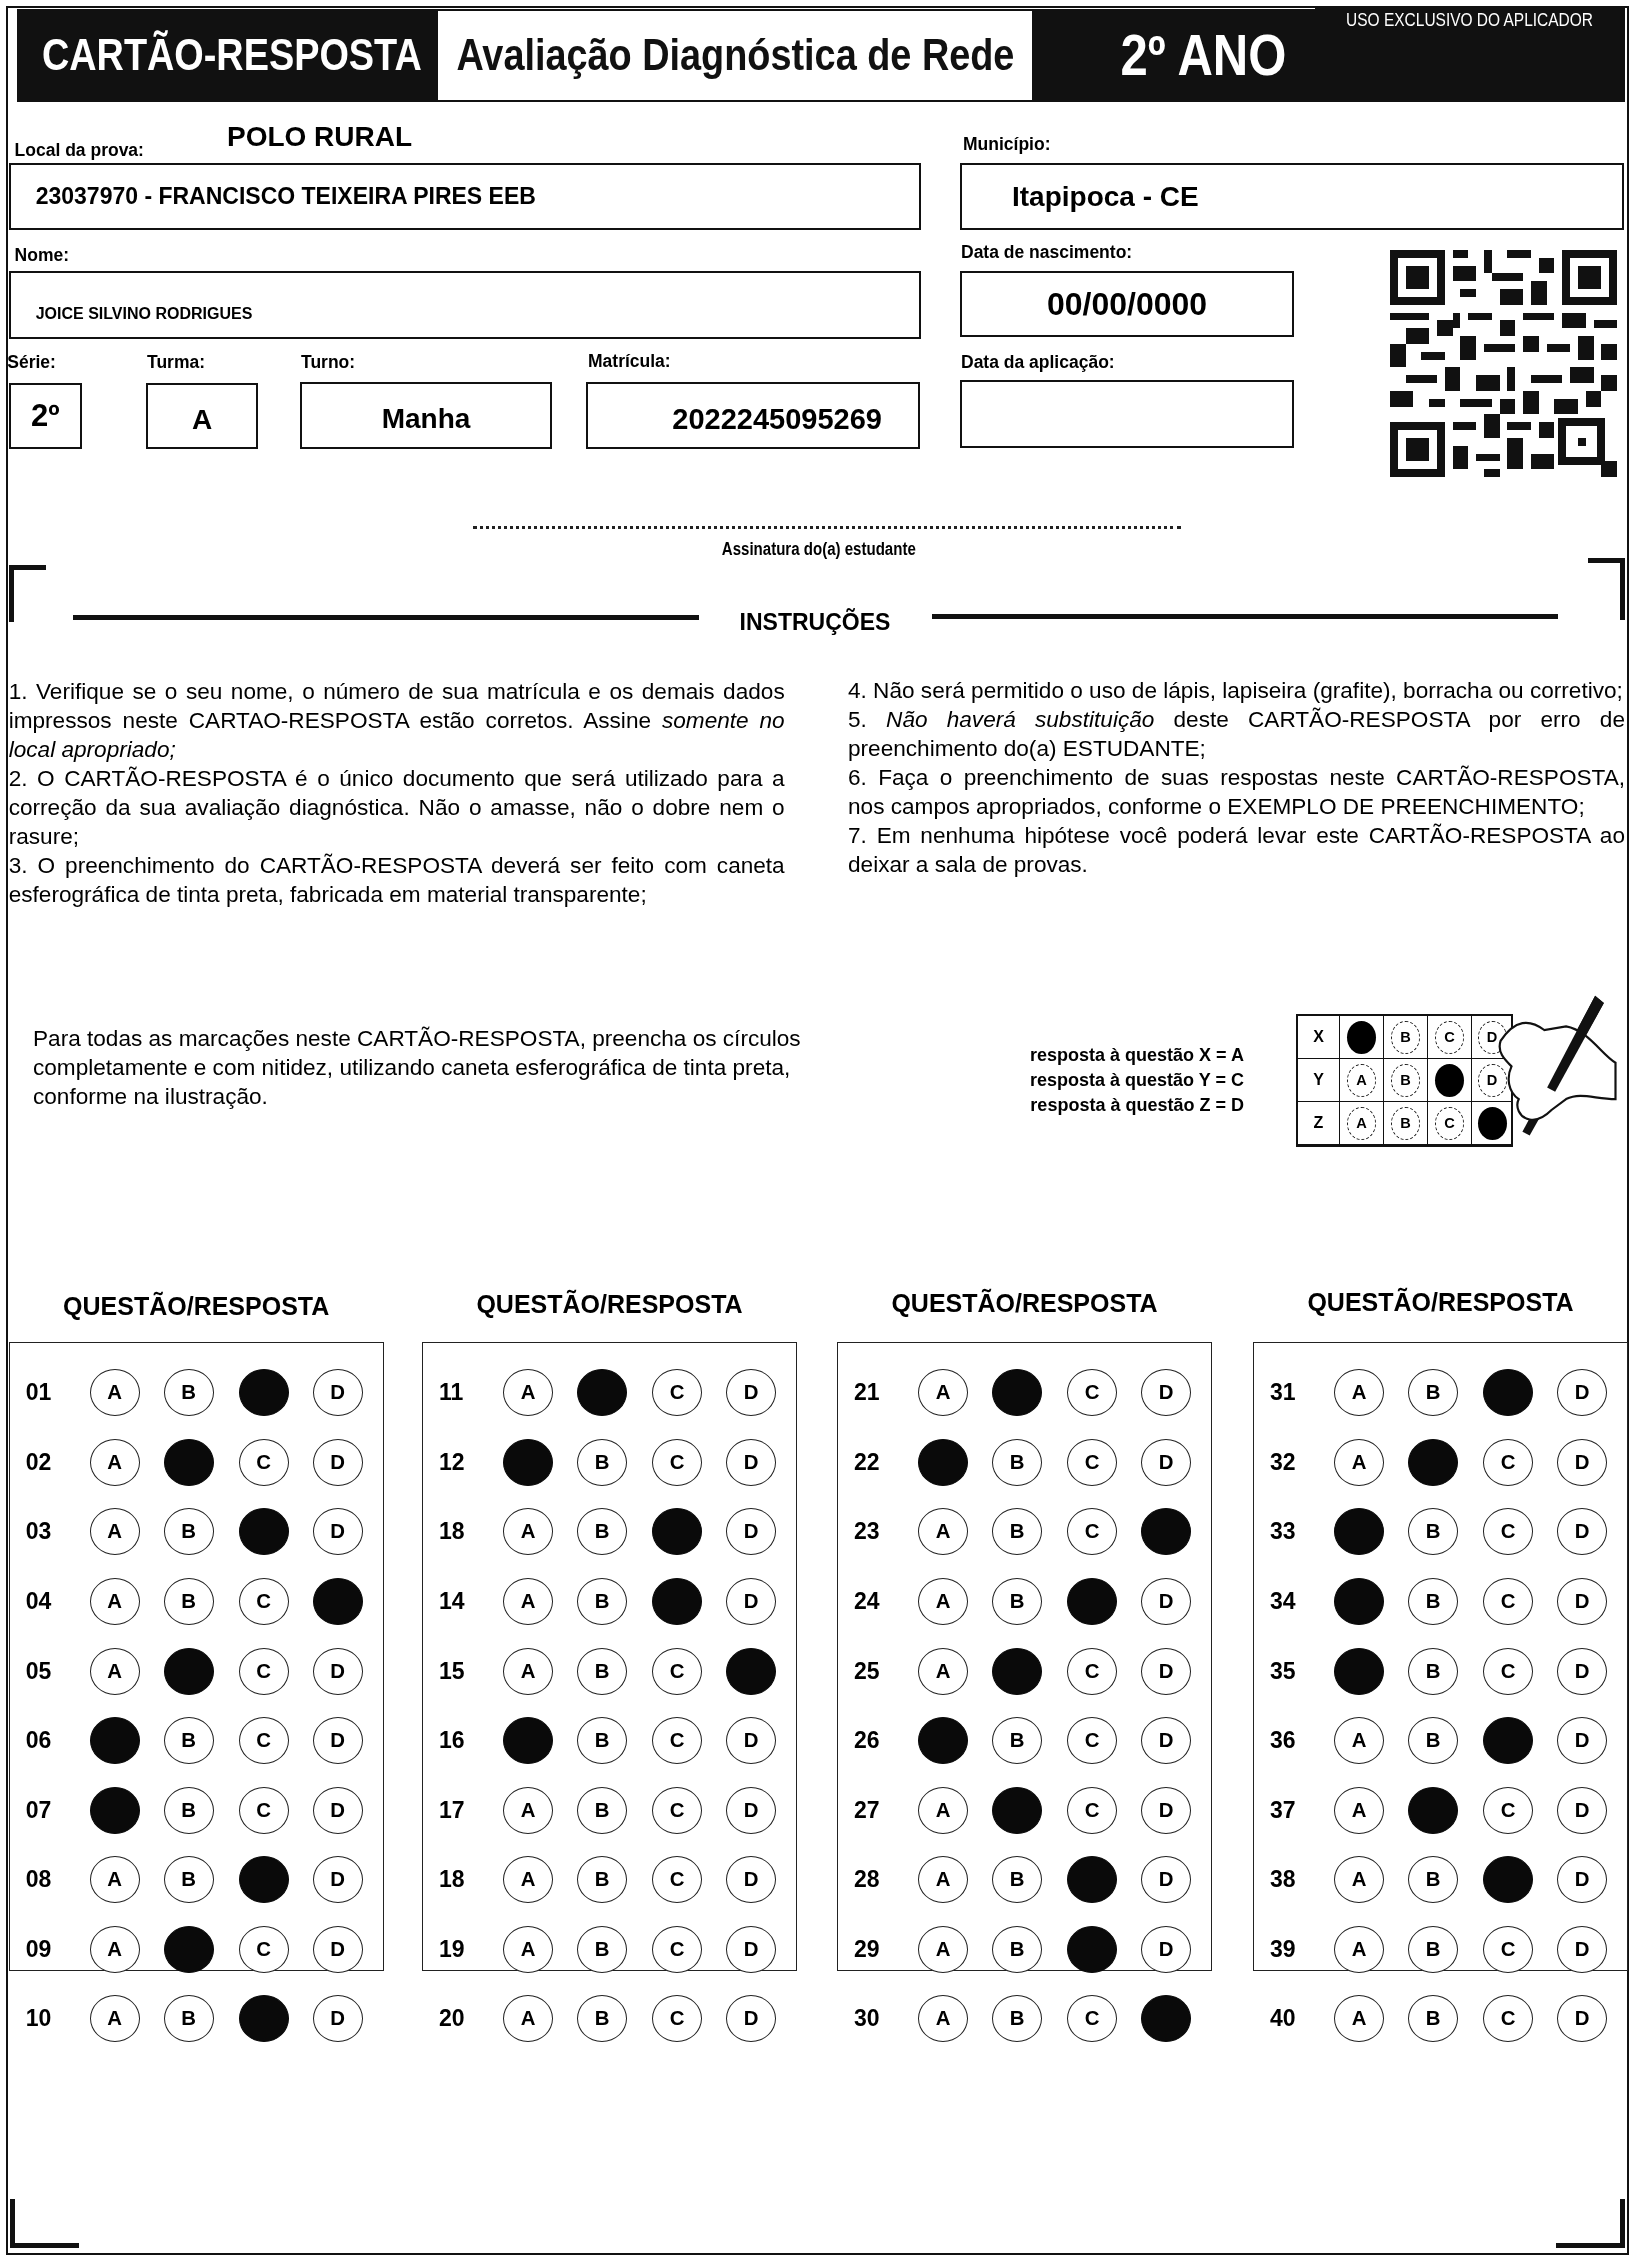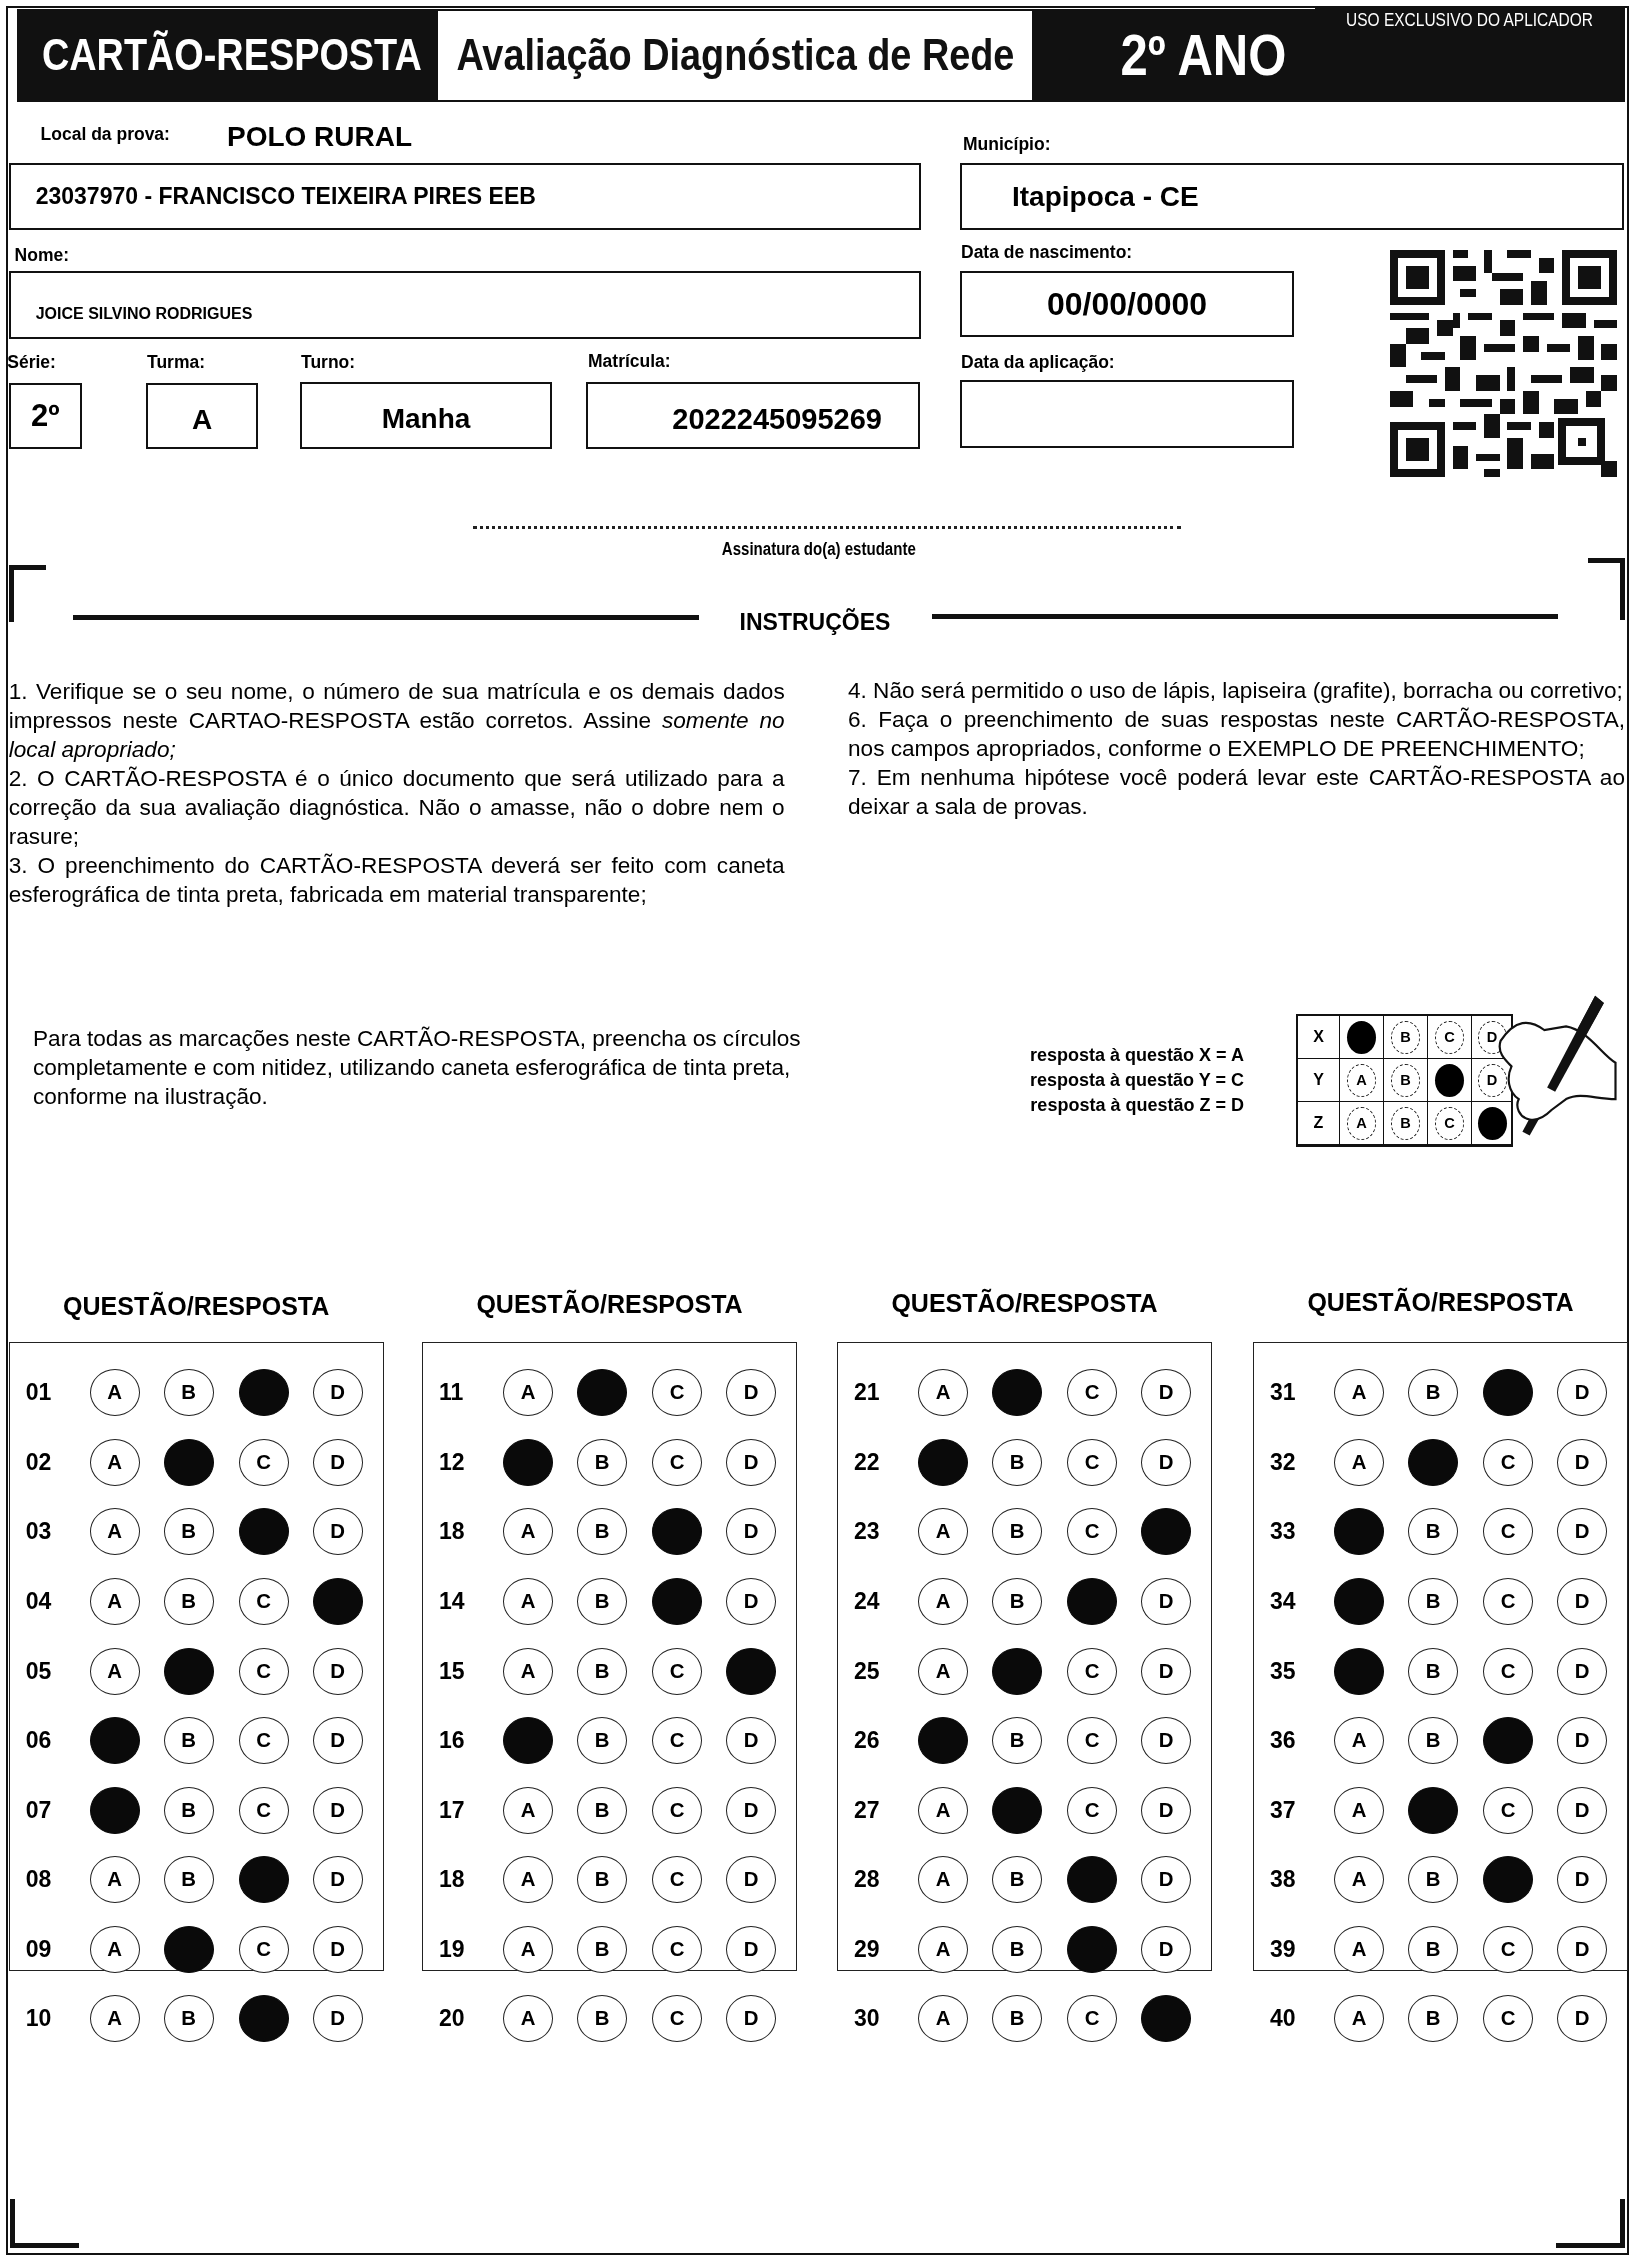--- a/index.html
+++ b/index.html
@@ -44,21 +44,21 @@
 <div class="hdr-white" style="left:438px;top:8.7px;width:594px;height:93px;font-size:44px;">
   <span class="cond">Avaliação Diagnóstica de Rede</span>
 </div>
 <div class="hdr-black" style="left:1032px;top:8.7px;width:275px;height:93px;font-size:57px;padding-left:34px;">
   <span class="cond">2º ANO</span>
 </div>
 <div class="appl">
   <div class="appl-title"><span class="cond">USO EXCLUSIVO DO APLICADOR</span></div>
 </div>
 
-<div class="lbl" style="left:14.6px;top:124px;margin-left:26px;">Local da prova:</div>
+<div class="lbl" style="left:14.6px;top:140px;">Local da prova:</div>
 <div class="abs" style="left:227px;top:121px;font-size:28px;font-weight:bold;">POLO RURAL</div>
 <div class="box" style="left:8.7px;top:163px;width:912px;height:67px;padding-left:25px;font-size:23px;">
   <span>23037970 - FRANCISCO TEIXEIRA PIRES EEB</span>
 </div>
 
 <div class="lbl" style="left:963px;top:134px;">Município:</div>
 <div class="box" style="left:960px;top:163px;width:664px;height:67px;padding-left:50px;font-size:28px;">
   <span>Itapipoca - CE</span>
 </div>
 
@@ -167,20 +167,21 @@
 <div class="abs" style="left:699px;top:609px;width:232px;text-align:center;font-size:23px;font-weight:bold;">INSTRUÇÕES</div>
 <div class="rule" style="left:932px;top:614px;width:626px;"></div>
 
 <div class="instr" style="left:8.7px;top:677px;width:776px;">
   <p><span>1. Verifique se o seu nome, o número de sua matrícula e os demais dados impressos neste CARTAO-RESPOSTA estão corretos. Assine </span><i>somente no local apropriado;</i></p>
   <p>2. O CARTÃO-RESPOSTA é o único documento que será utilizado para a correção da sua avaliação diagnóstica. Não o amasse, não o dobre nem o rasure;</p>
   <p>3. O preenchimento do CARTÃO-RESPOSTA deverá ser feito com caneta esferográfica de tinta preta, fabricada em material transparente;</p>
 </div>
 <div class="instr" style="left:848px;top:676px;width:777px;">
   <p>4. Não será permitido o uso de lápis, lapiseira (grafite), borracha ou corretivo;</p>
+  <p><span>5. </span><i>Não haverá substituição</i><span> deste CARTÃO-RESPOSTA por erro de preenchimento do(a) ESTUDANTE;</span></p>
   <p>6. Faça o preenchimento de suas respostas neste CARTÃO-RESPOSTA, nos campos apropriados, conforme o EXEMPLO DE PREENCHIMENTO;</p>
   <p>7. Em nenhuma hipótese você poderá levar este CARTÃO-RESPOSTA ao deixar a sala de provas.</p>
 </div>
 
 <div class="abs" style="left:33px;top:1024px;width:823px;font-size:22.6px;line-height:29px;">Para todas as marcações neste CARTÃO-RESPOSTA, preencha os círculos completamente e com nitidez, utilizando caneta esferográfica de tinta preta, conforme na ilustração.</div>
 <div class="ex-labels">
   <div>resposta à questão X = A</div>
   <div>resposta à questão Y = C</div>
   <div>resposta à questão Z = D</div>
 </div>

